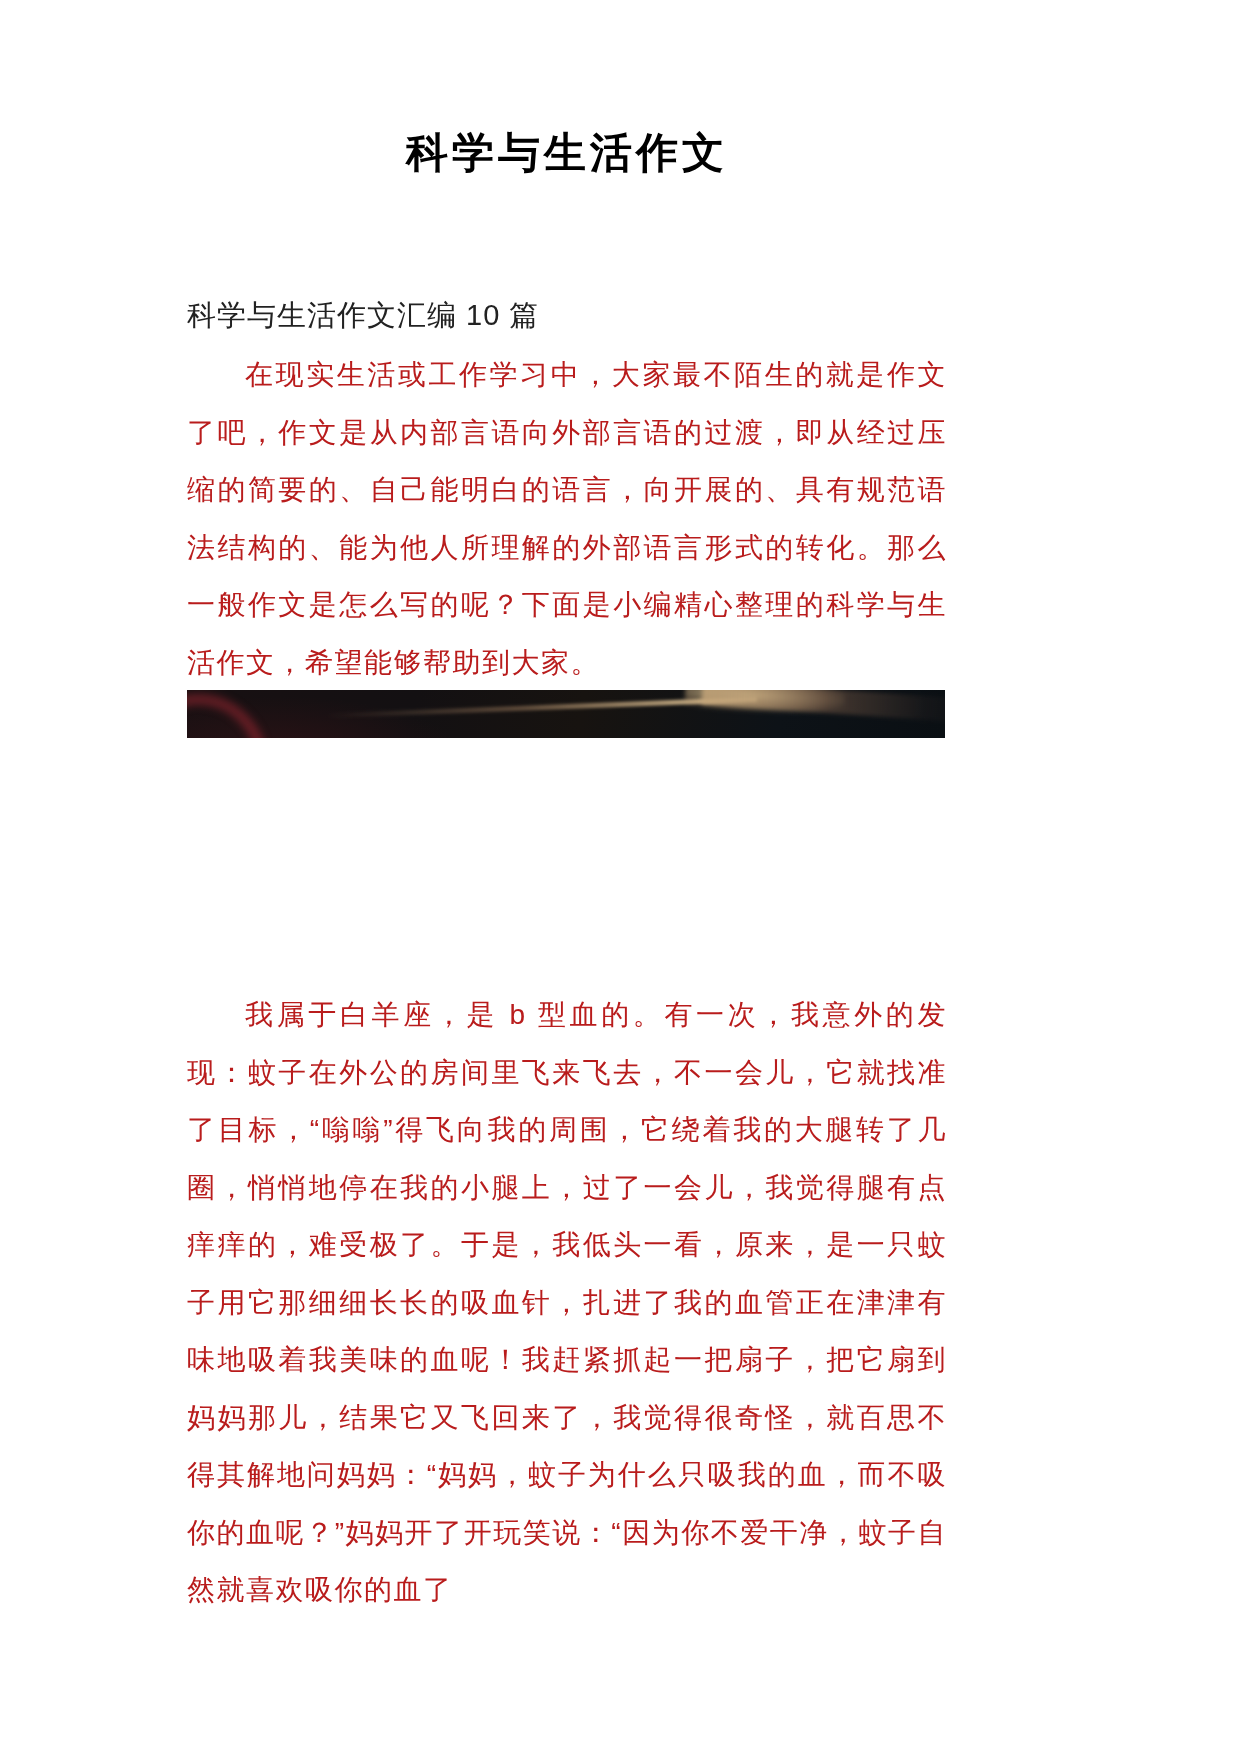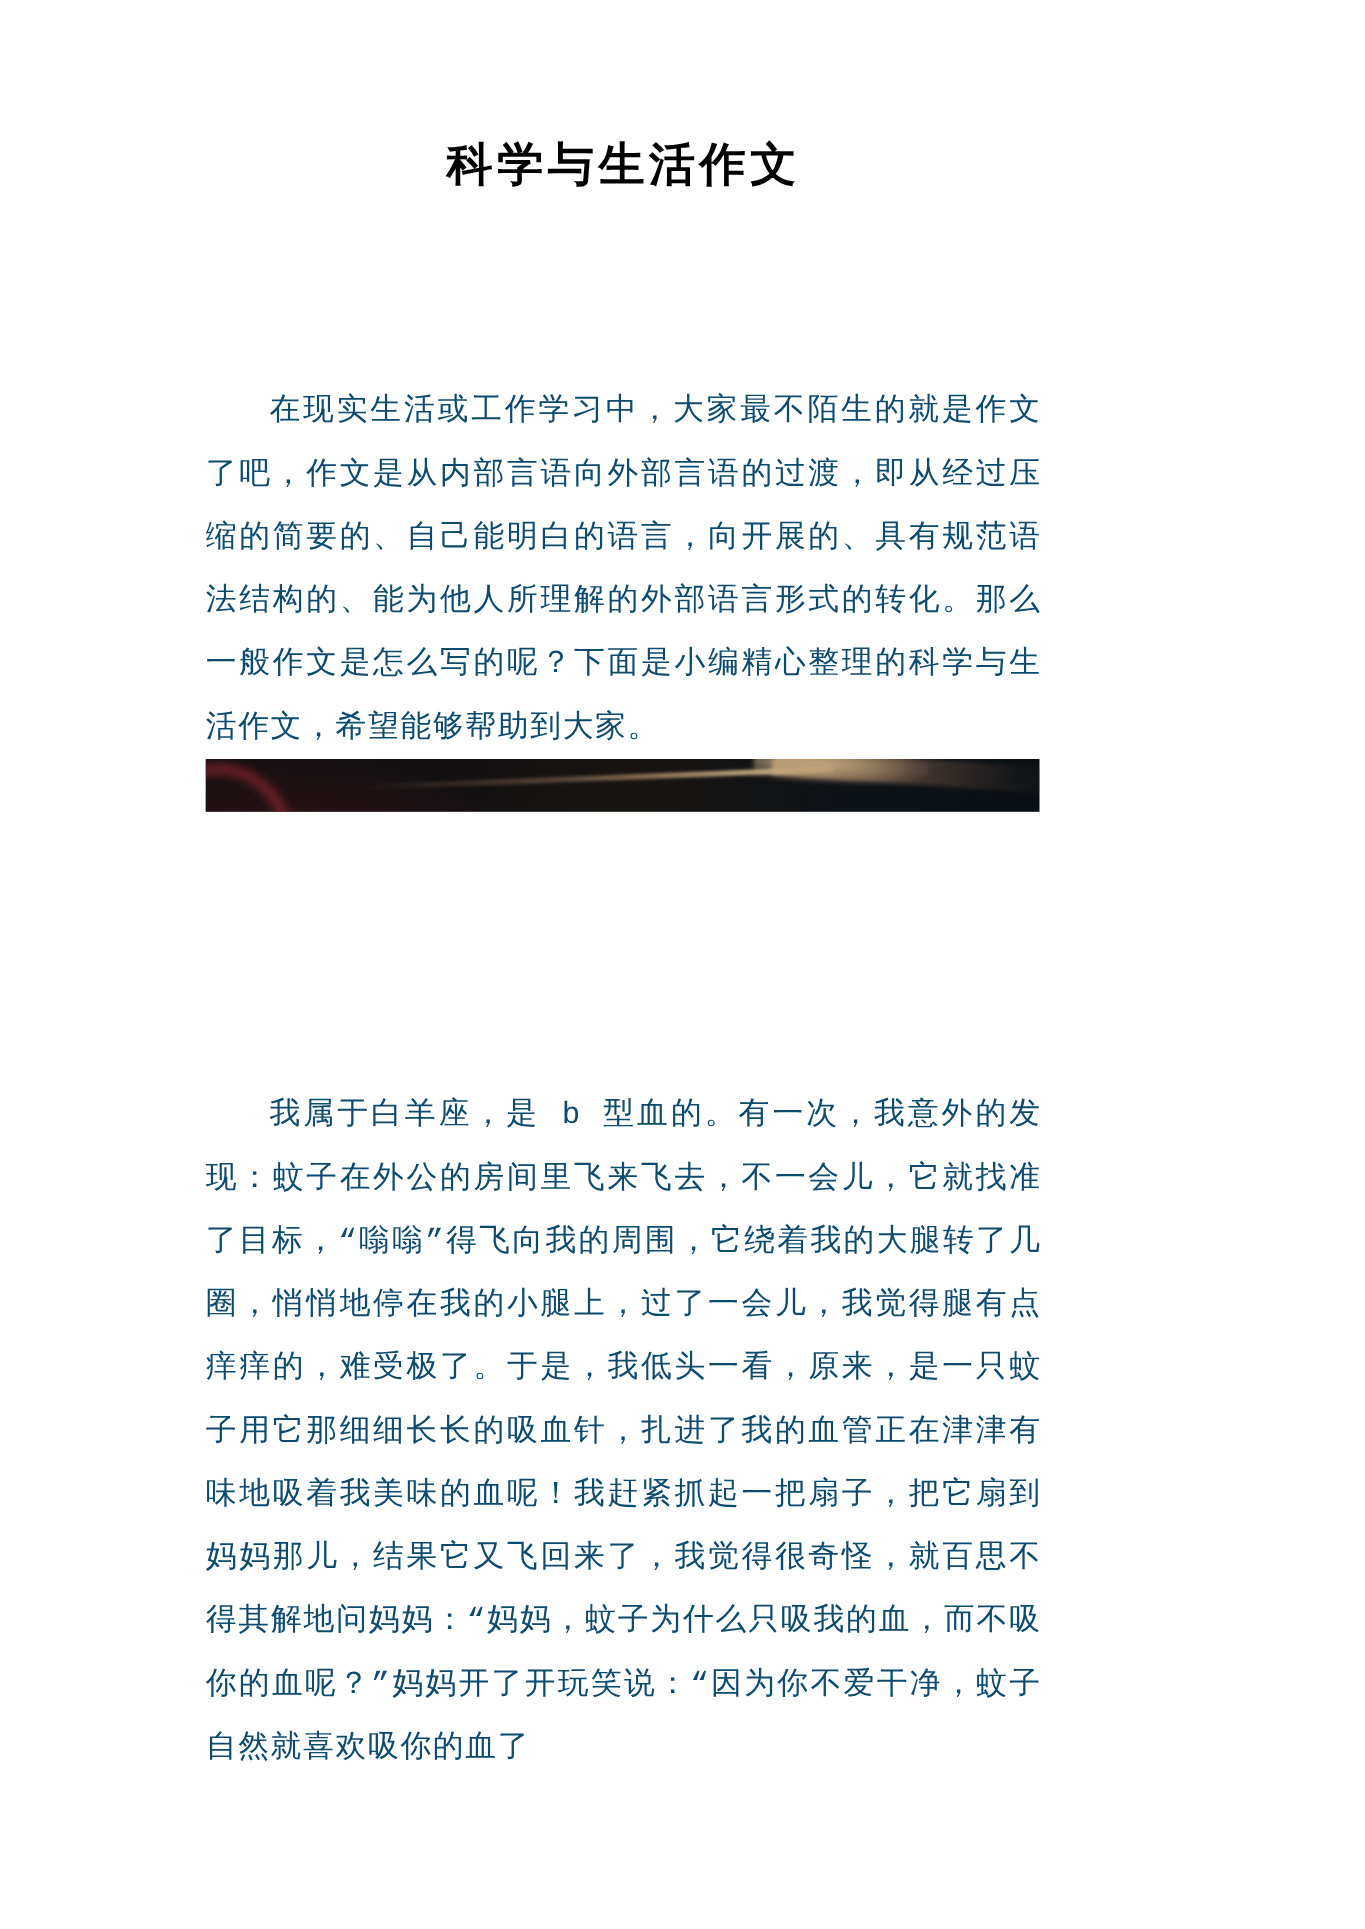--- a/index.html
+++ b/index.html
@@ -6,21 +6,21 @@
     margin: 0;
     padding: 0;
     background: #ffffff;
   }
   .page {
     position: relative;
     width: 1241px;
     height: 1754px;
     background: #ffffff;
     overflow: hidden;
-    font-family: Liberation Mono, monospace;
+    font-family: Liberation Sans, sans-serif;
     color: #1c1c1c;
     border-radius: 10px;
   }
   .doc-title {
     position: absolute;
     left: 187px;
     width: 760px;
     top: 122px;
     margin: 0;
     font-size: 42px;
@@ -44,21 +44,21 @@
   .para {
     position: absolute;
     left: 187px;
     width: 760px;
     margin: 0;
     font-size: 28px;
     line-height: 57.5px;
     letter-spacing: 1.5px;
     text-align: justify;
     text-justify: inter-character;
-    color: #0c4a6e;
+    color: #b91c1c;
     font-weight: 400;
   }
   .indent { text-indent: 58px; }
   .intro-para { top: 346px; max-height: 346px; overflow: hidden; }
   .para-1 { top: 876px; max-height: 116px; overflow: hidden; }
   .para-2 { top: 986px; max-height: 640px; overflow: hidden; }
 
   
   .illustration {
     position: absolute;
@@ -112,20 +112,21 @@
     filter: blur(2px);
   }
 </style>
 </head>
 <body>
 
 <div class="page">
 
   <h1 class="doc-title">科学与生活作文</h1>
 
+  <div class="line collection-line">科学与生活作文汇编 10 篇</div>
 
   <p class="para indent intro-para">在现实生活或工作学习中，大家最不陌生的就是作文了吧，作文是从内部言语向外部言语的过渡，即从经过压缩的简要的、自己能明白的语言，向开展的、具有规范语法结构的、能为他人所理解的外部语言形式的转化。那么一般作文是怎么写的呢？下面是小编精心整理的科学与生活作文，希望能够帮助到大家。</p>
 
   <div class="illustration">
     <div class="red-arc"></div>
     <div class="page-edge-line"></div>
     <div class="corner-glow"></div>
     <div class="cover-wedge"></div>
   </div>
 

